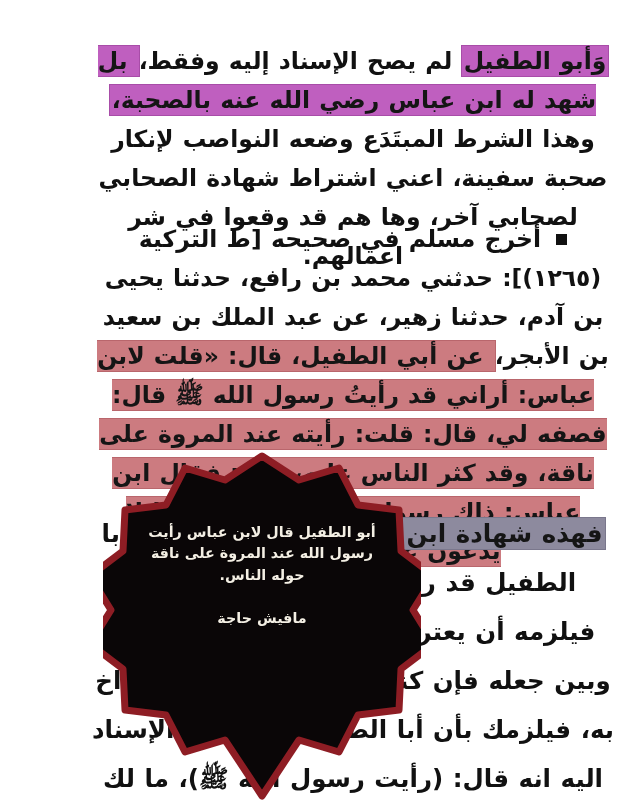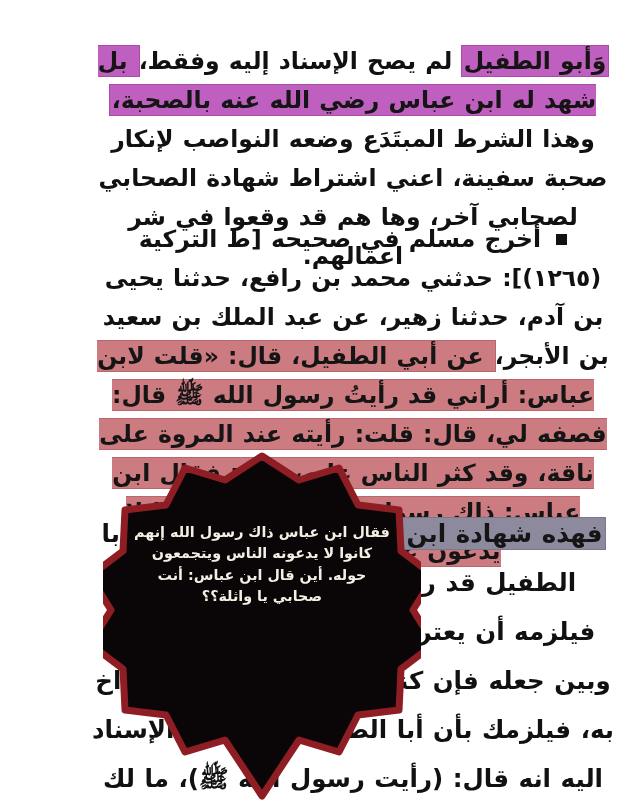--- a/index.html
+++ b/index.html
@@ -149,18 +149,19 @@
     <p class="para" id="para-hadith"><span class="bullet-sq"></span><span> أخرج مسلم في صحيحه [ط التركية (١٢٦٥)]: حدثني محمد بن رافع، حدثنا يحيى بن آدم، حدثنا زهير، عن عبد الملك بن سعيد بن الأبجر،</span><span class="hl-rose" style="background: rgb(204, 123, 128);"> عن أبي الطفيل، قال: «قلت لابن عباس: أراني قد رأيتُ رسول الله ﷺ قال: فصفه لي، قال: قلت: رأيته عند المروة على ناقة، وقد كثر الناس عليه، قال: فقال ابن عباس: ذاك رسول الله ﷺ، إنهم كانوا لا يدعون عنه، ولا يكهرون».</span></p>
 
     <p class="para" id="para-conclusion"><span class="hl-slate" style="background: rgb(141, 138, 158);">فهذه شهادة ابن عباس له،</span><span> وقد بيّن أن أبا الطفيل قد رأى رسول الله ﷺ صحبته فيلزمه أن يعترف بأنه بين إثبات لصحبته، وبين جعله فإن كنت ترفض القولين فقد اخ به، فيلزمك بأن أبا الطفيل ثقة على الإسناد اليه انه قال: (رأيت رسول الله ﷺ)، ما لك تنكر صحبته اذاً ؟</span></p>
   </div>
 
   <div id="starburst-overlay">
     <svg viewBox="0 0 318 348" preserveAspectRatio="none">
       <polygon id="starburst-poly" fill="#0a0607" stroke="#8e1d24" stroke-width="7" stroke-linejoin="round" points="159,4 196,28 236,16 255,53 296,58 298,99 331,124 310,158 331,192 298,217 296,258 255,263 236,300 196,288 159,344 122,288 82,300 63,263 22,258 20,217 -13,192 8,158 -13,124 20,99 22,58 63,53 82,16 122,28"></polygon>
     </svg>
     <div id="starburst-text" style="color: rgb(244, 239, 228);">
-      <span class="sb-line">فقال ابن عباس ذاك رسول الله إنهم كانوا لا يدعونه الناس ويتجمعون حوله. أين قال ابن عباس: أنت صحابي يا واثلة؟؟</span>
+      <span class="sb-line">أبو الطفيل قال لابن عباس رأيت رسول الله عند المروة على ناقة حوله الناس.</span>
+      <span class="sb-line">مافيش حاجة</span>
       
     </div>
   </div>
 
 </div>
 
 </body></html>

